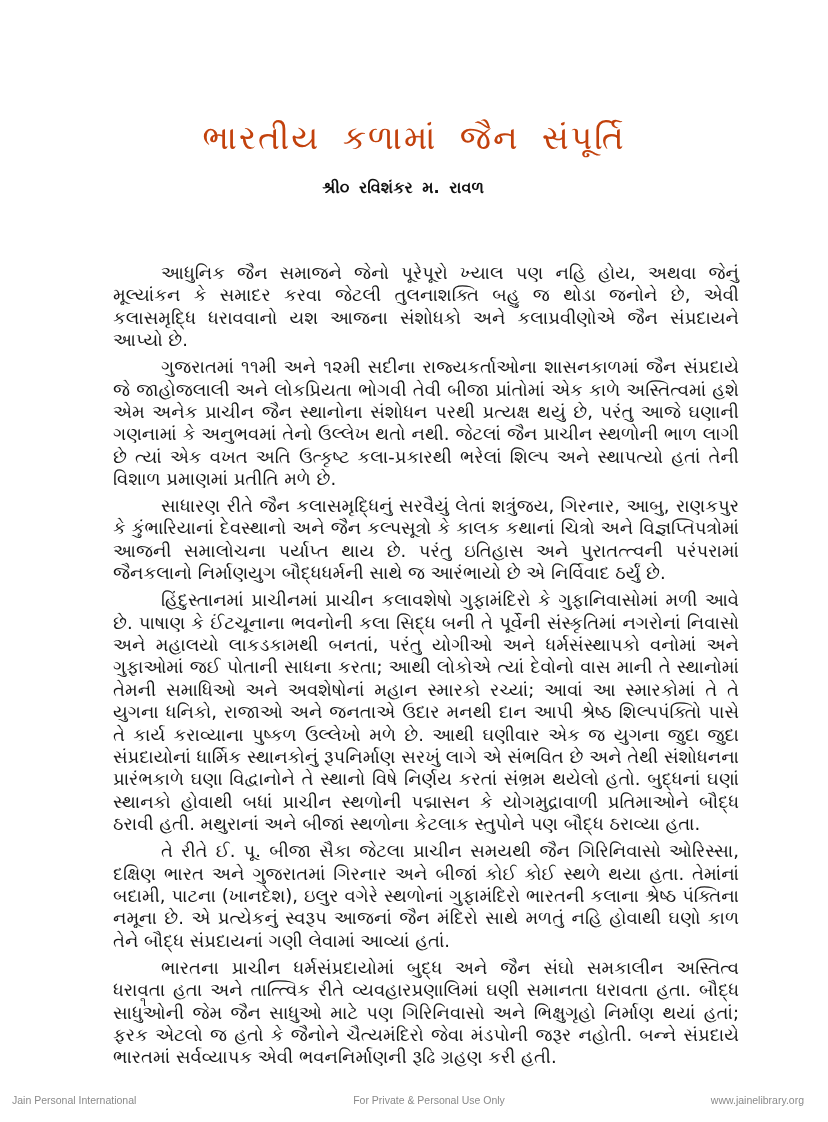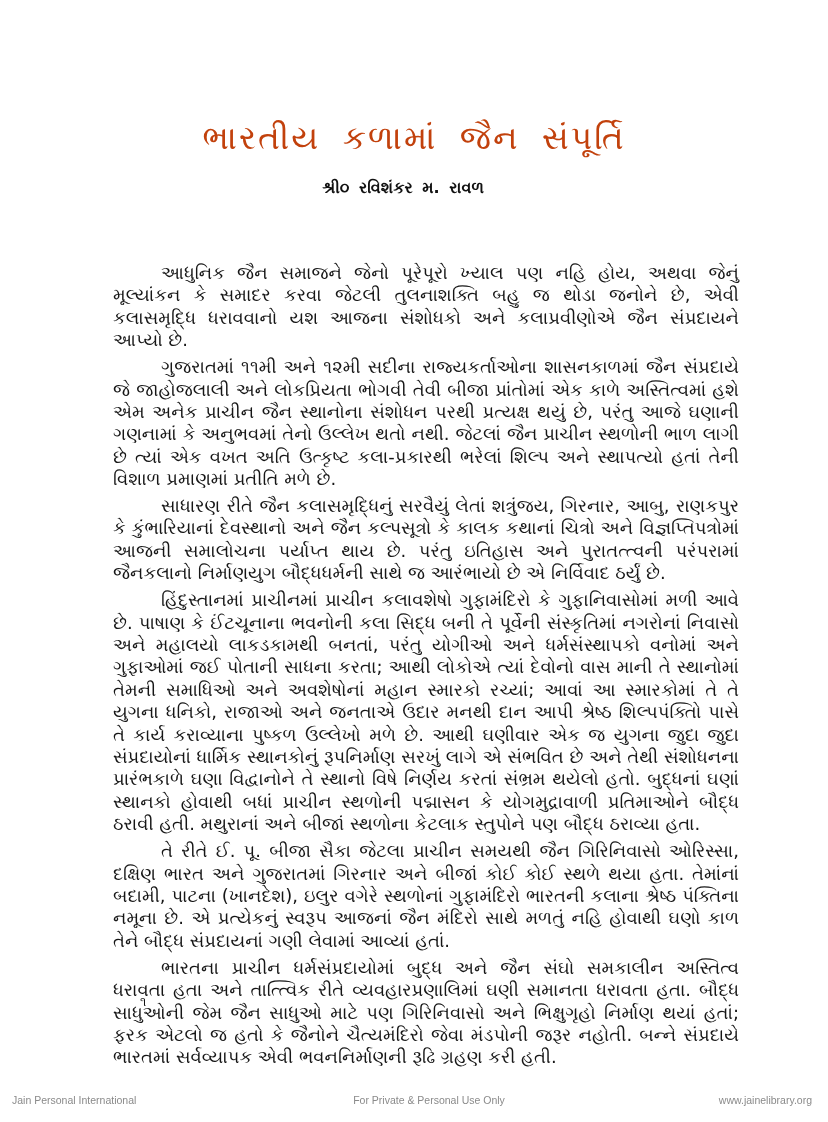--- a/index.html
+++ b/index.html
@@ -24,21 +24,21 @@
   .body-text p { margin: 0 0 4.5px 0; text-indent: 48px; }
   .page-number {
     position: absolute; left: 140px; top: 994px; font-size: 13px; color: #111;
   }
   .footer {
     position: absolute; top: 1094px; font-family: "Liberation Sans", sans-serif;
     font-size: 10.5px; color: #8a8a8a;
   }
   .footer-left { left: 12px; }
   .footer-center { left: 0; width: 828px; text-align: center; margin-left: 15px; }
-  .footer-right { right: 16px; }
+  .footer-right { right: 24px; }
 </style>
 </head>
 <body>
 
 <div class="page">
   <h1 class="title" style="margin:0">ભારતીય કળામાં જૈન સંપૂર્તિ</h1>
   <div class="author">શ્રી૦ રવિશંકર મ. રાવળ</div>
 
   <div class="body-text">
     <p>આધુનિક જૈન સમાજને જેનો પૂરેપૂરો ખ્યાલ પણ નહિ હોય, અથવા જેનું મૂલ્યાંકન કે સમાદર કરવા જેટલી તુલનાશક્તિ બહુ જ થોડા જનોને છે, એવી કલાસમૃદ્ધિ ધરાવવાનો યશ આજના સંશોધકો અને કલાપ્રવીણોએ જૈન સંપ્રદાયને આપ્યો છે.</p>

